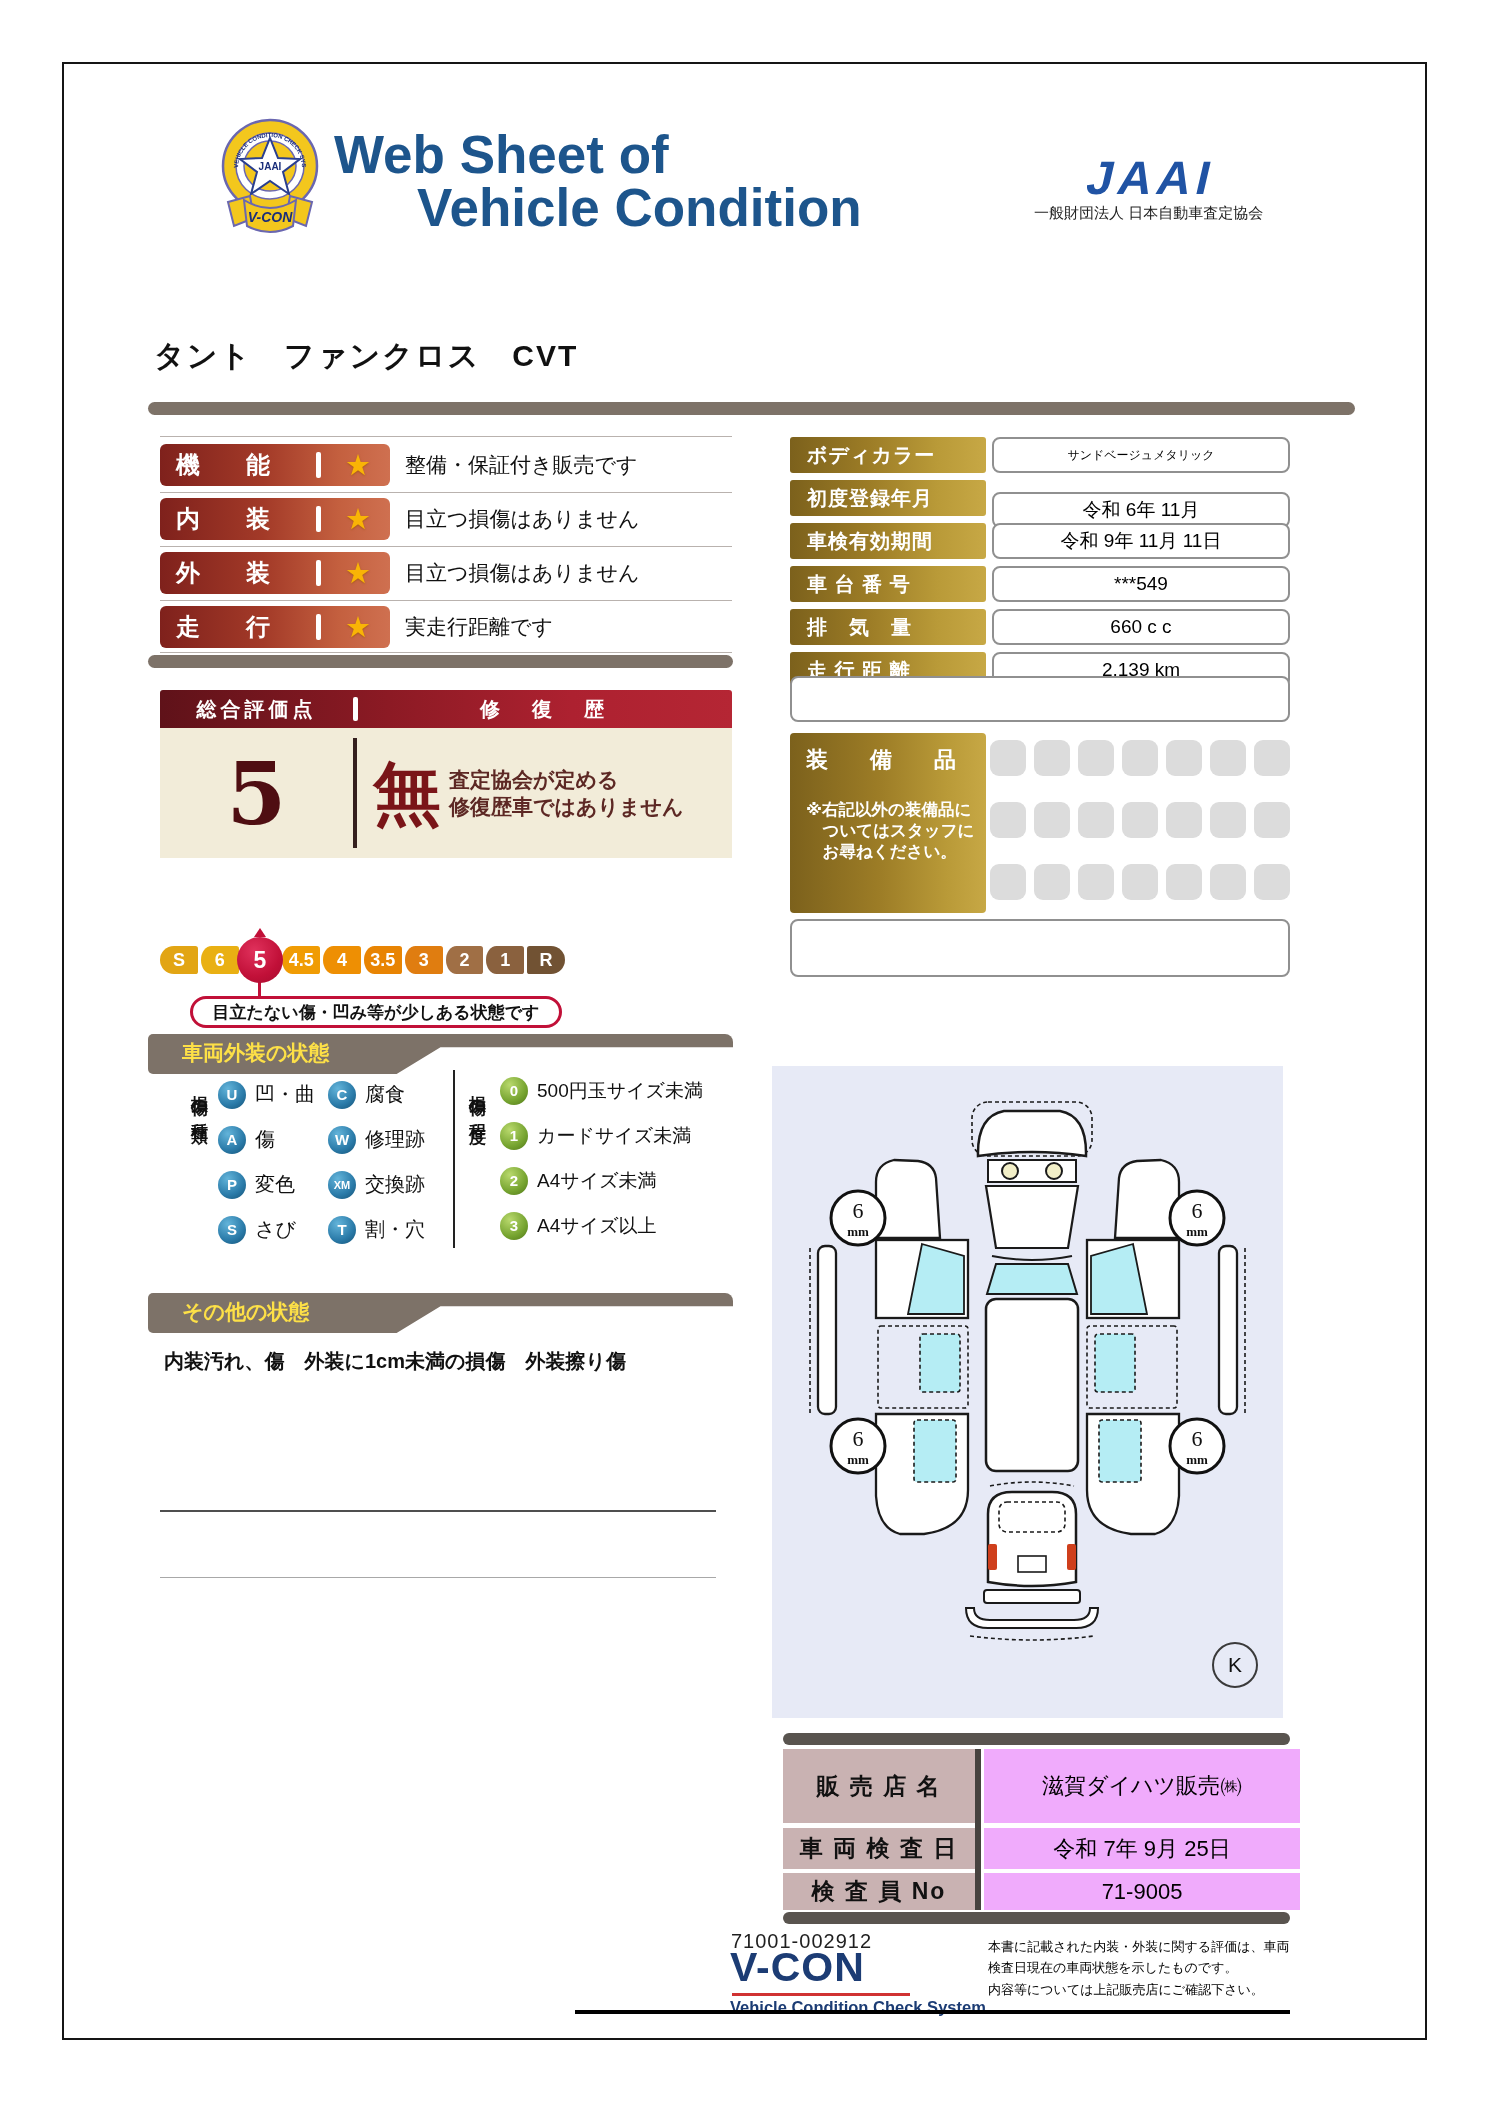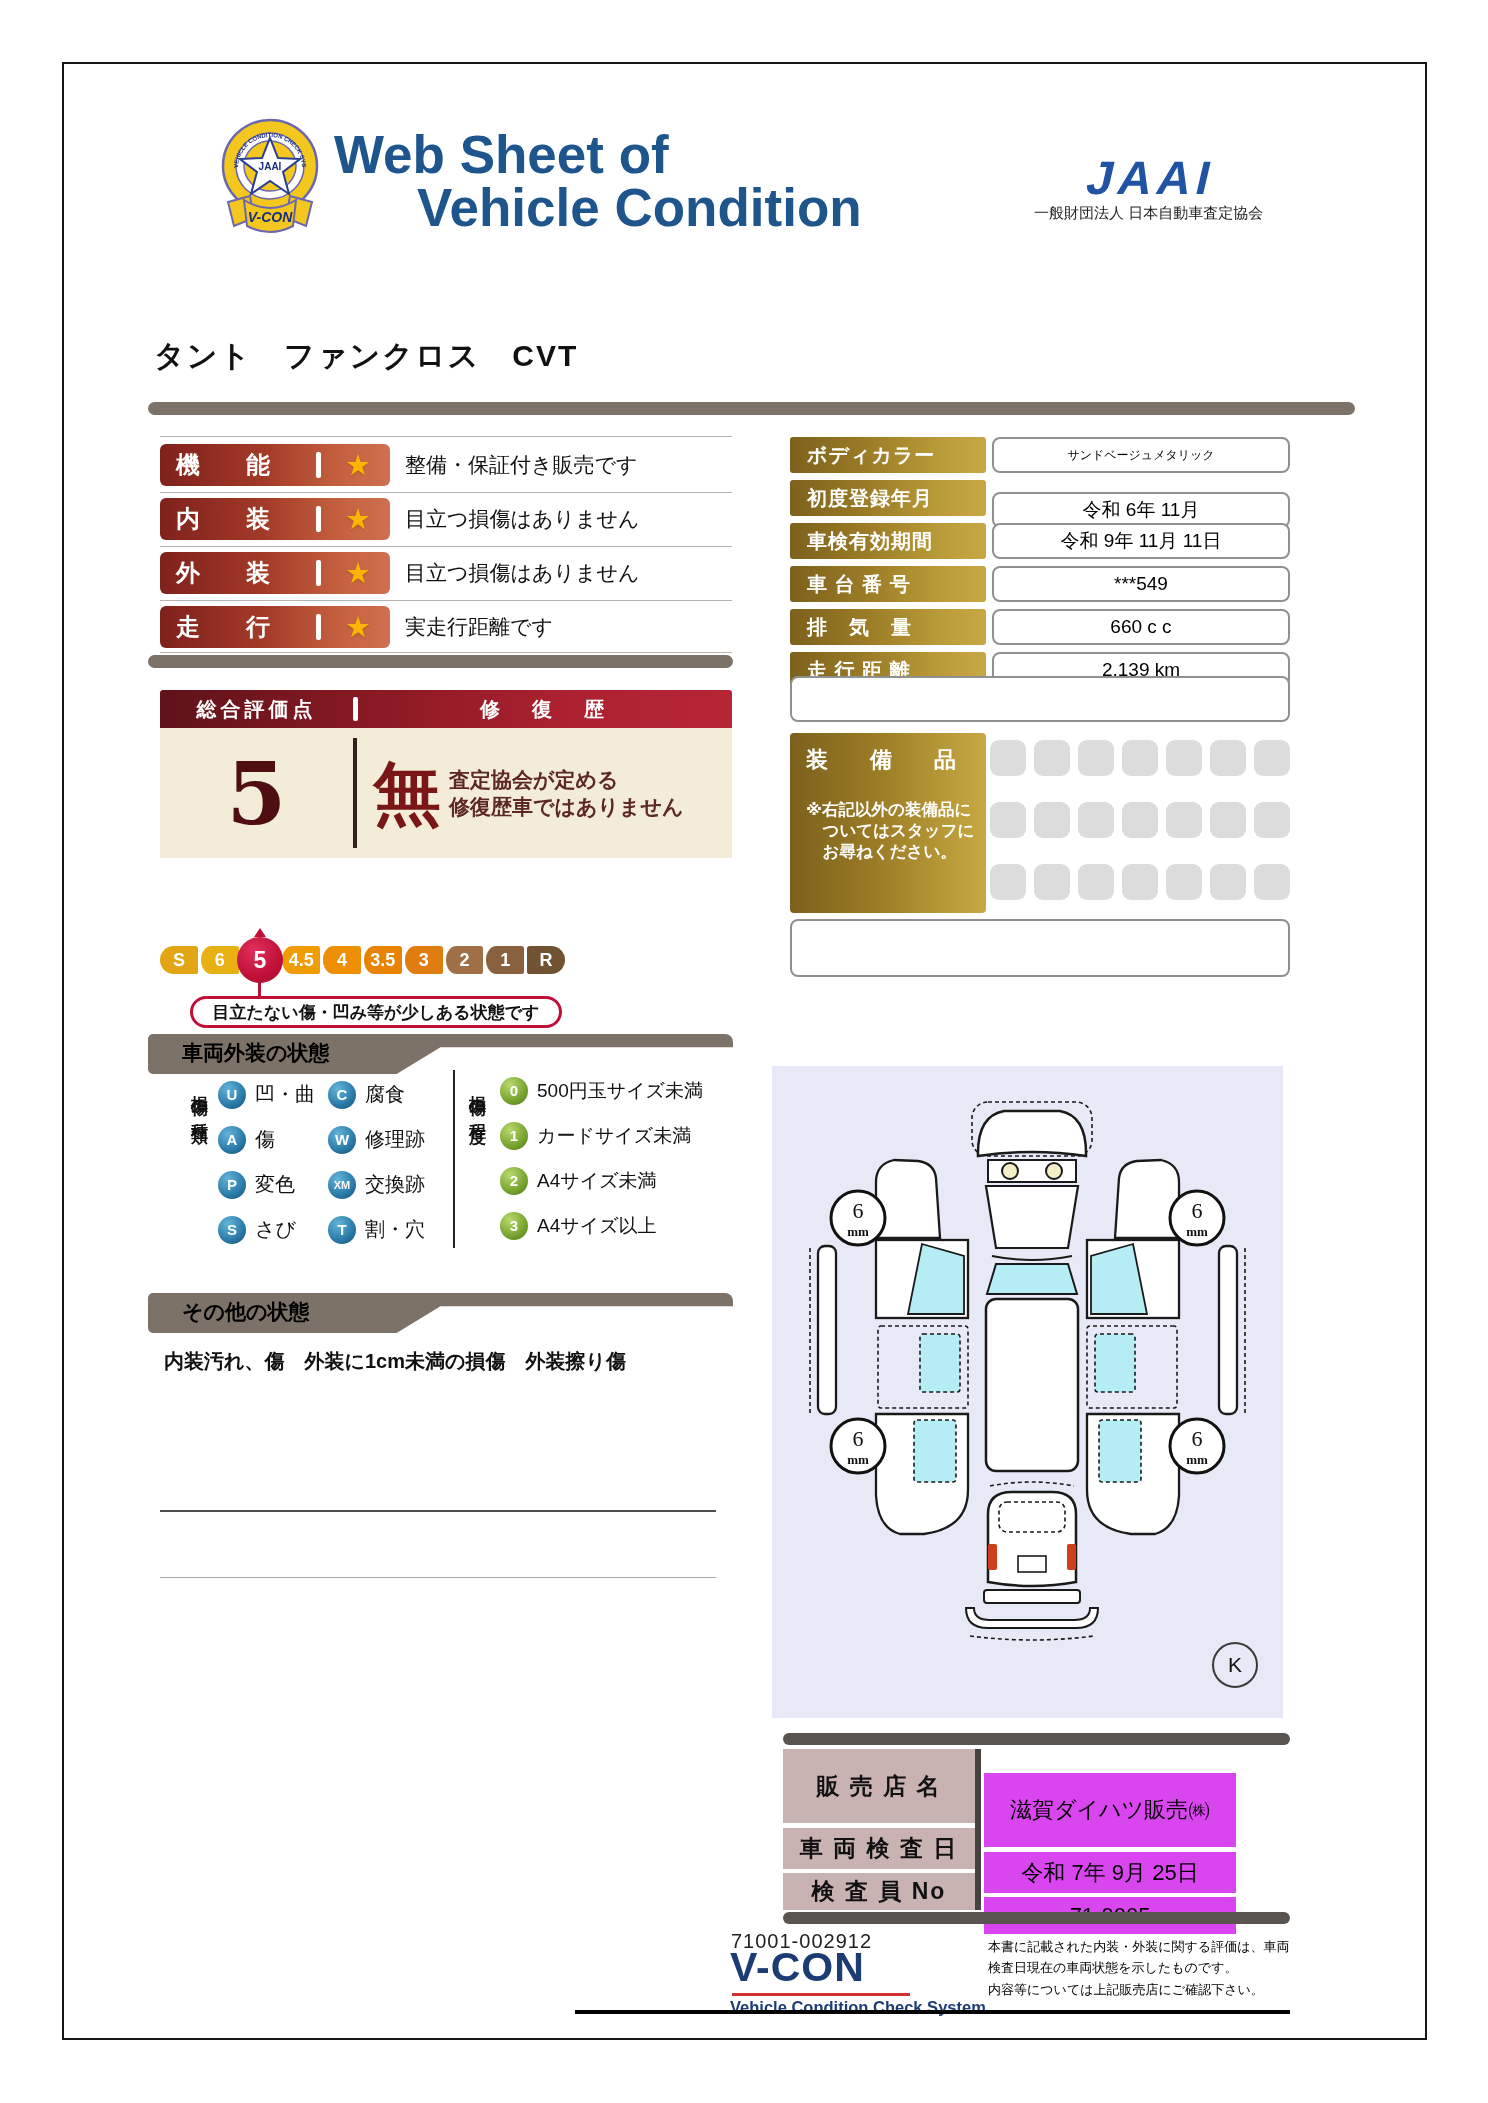--- a/index.html
+++ b/index.html
@@ -61,21 +61,21 @@
   .sel-circle{left:237px;top:937px;width:46px;height:46px;border-radius:50%;z-index:3;
               background:radial-gradient(circle at 38% 30%,#e0315c,#c11038 60%,#a50b2e);
               display:flex;align-items:center;justify-content:center;color:#fff;font-size:23px;font-weight:bold;}
   .sel-tail{left:254px;top:928px;width:0;height:0;border-left:6px solid transparent;border-right:6px solid transparent;
             border-bottom:9px solid #c11038;}
   .sel-stem{left:258px;top:982px;width:3px;height:17px;background:#c11038;z-index:2;}
   .callout{left:190px;top:996px;width:372px;height:32px;background:#fff;border:3px solid #c11038;border-radius:17px;
            box-sizing:border-box;display:flex;align-items:center;justify-content:center;font-size:17px;font-weight:bold;}
 
   
-  .banner{left:148px;width:585px;height:40px;background:#7d7268;color:#000000;font-size:21px;font-weight:bold;
+  .banner{left:148px;width:585px;height:40px;background:#7d7268;color:#fde047;font-size:21px;font-weight:bold;
           line-height:38px;padding-left:34px;box-sizing:border-box;border-radius:5px 8px 0 5px;
           clip-path:polygon(0 0,100% 0,100% 33%,50% 33%,42.5% 100%,0 100%);}
 
   
   .vlab{font-size:17px;font-weight:bold;writing-mode:vertical-rl;letter-spacing:3px;}
   .leg-col{display:flex;flex-direction:column;}
   .leg-row{height:45px;display:flex;align-items:center;gap:9px;}
   .b-badge,.g-badge{width:28px;height:28px;border-radius:50%;display:flex;align-items:center;justify-content:center;
           color:#fff;font-weight:bold;font-size:15px;flex:0 0 28px;}
   .b-badge{background:radial-gradient(circle at 35% 28%,#63b4da,#2a7aa8 60%,#145073);}
@@ -108,22 +108,22 @@
 
   
   .diagram{left:772px;top:1066px;width:511px;height:652px;background:#e7eaf6;}
   .kmark{left:1212px;top:1642px;width:46px;height:46px;border:2px solid #3a3a3a;border-radius:50%;box-sizing:border-box;
       display:flex;align-items:center;justify-content:center;font-size:21px;color:#111;}
 
   
   .dt-bar{left:783px;width:507px;height:12px;background:#59544f;border-radius:6px;}
   .dt-label{left:783px;width:192px;background:#c9b2b2;display:flex;align-items:center;justify-content:center;
       font-size:23px;font-weight:bold;color:#111;letter-spacing:2px;}
-  .dt-value{left:984px;width:252px;background:#d946ef;display:flex;align-items:center;justify-content:center;
-      font-size:22px;color:#000;margin-top:24px;}
+  .dt-value{left:984px;width:316px;background:#f0abfc;display:flex;align-items:center;justify-content:center;
+      font-size:22px;color:#000;}
   .dt-div{left:975px;top:1749px;width:6px;height:161px;background:#46423f;}
 
   
   .serial{left:731px;top:1930px;font-size:20px;color:#1f1f1f;letter-spacing:1px;}
   .vcon{left:730px;top:1947px;font-size:41px;font-weight:900;color:#1c3c74;letter-spacing:1px;line-height:1;}
   .vcon-line{left:732px;top:1993px;width:178px;height:3px;background:#d03232;}
   .vcon-sub{left:730px;top:1998px;font-size:16.5px;font-weight:bold;color:#1c3c74;}
   .disc{left:988px;top:1936px;width:330px;font-size:13px;line-height:1.65;color:#000;}
   .blackline{left:575px;top:2010px;width:715px;height:4px;background:#000;}
 </style>

